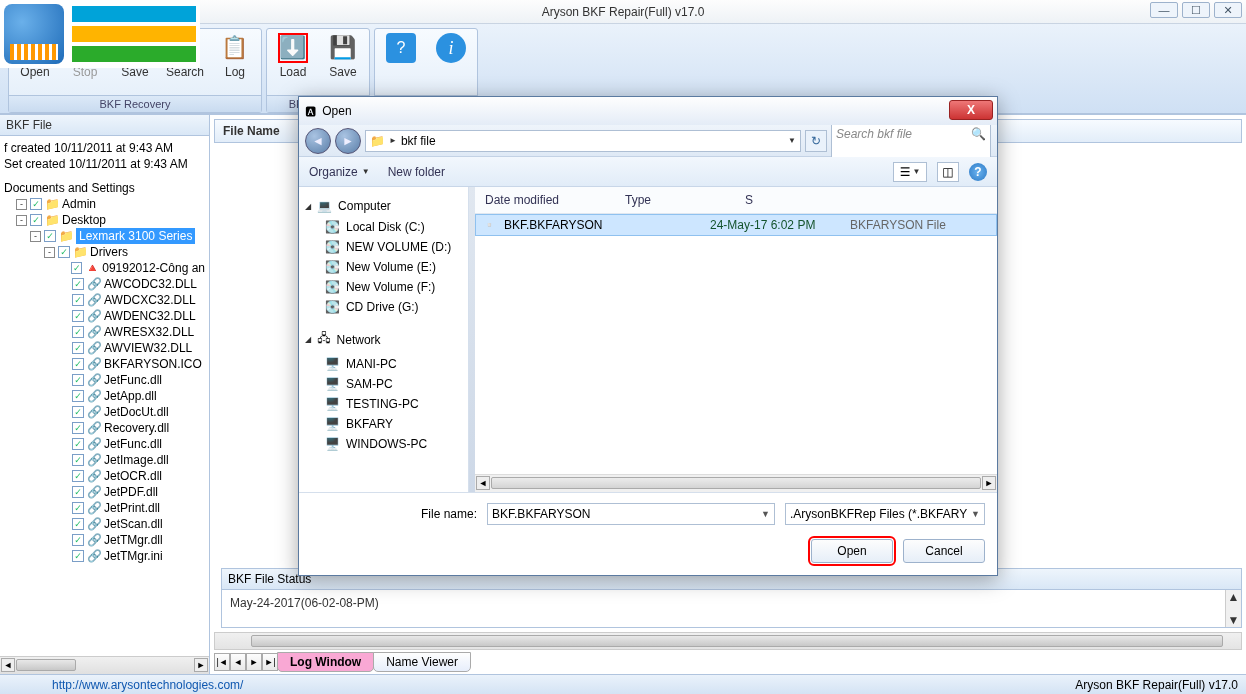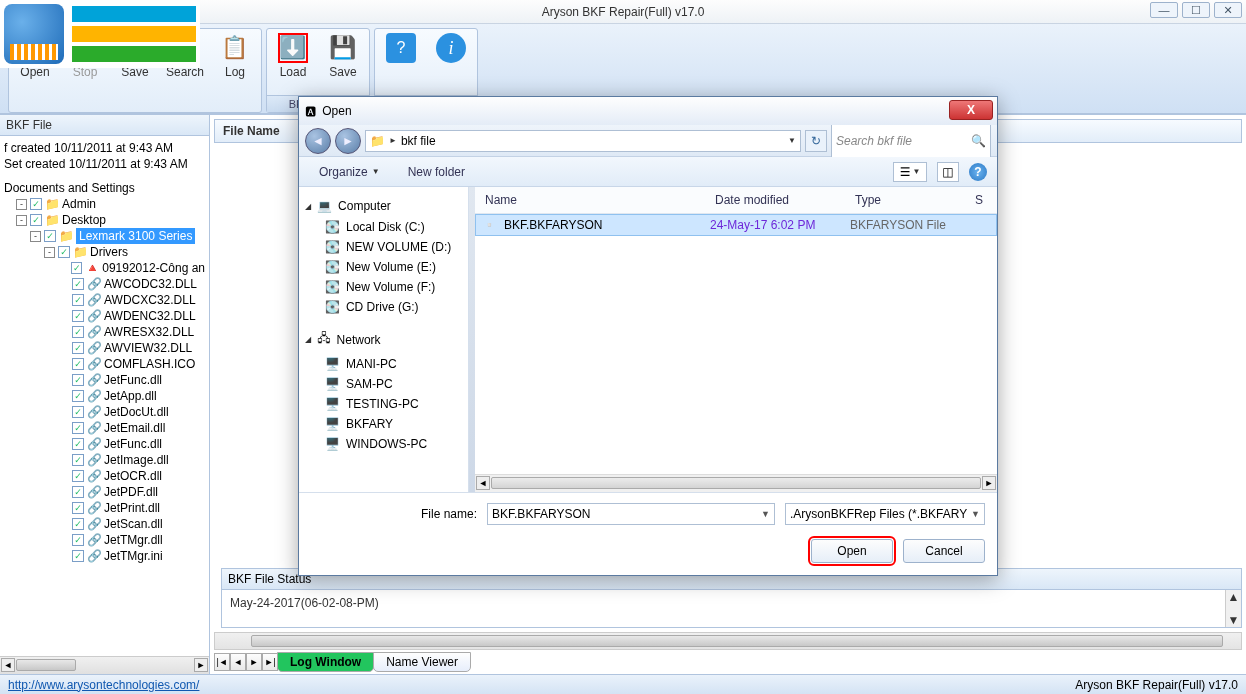--- a/index.html
+++ b/index.html
@@ -54,39 +54,39 @@
 .status-section{ margin:4px;padding-left:7px;}
 .status-header{ background:linear-gradient(#eef5fc,#d9e7f6); border:1px solid #b0c4de; padding:3px 6px;}
 .status-body{ border:1px solid #b0c4de; border-top:none; height:38px; padding:6px 8px; color:#333; display:flex; gap:16px; position:relative;}
 .status-body .sbar-v{position:absolute;right:0;top:0;bottom:0;width:16px;border-left:1px solid #ccc;background:#f0f0f0;display:flex;flex-direction:column;align-items:center;justify-content:space-between;font-size:8px;}
 
 .hscroll-main{ height:18px; margin:0 4px; border:1px solid #ccc; background:linear-gradient(#f0f0f0,#e4e4e4); position:relative;}
 .hscroll-main .thumb{position:absolute;left:36px;top:2px;right:18px;height:12px;background:linear-gradient(#e8e8e8,#c8c8c8);border:1px solid #aaa;border-radius:2px;}
 .bottom-tabs{ display:flex; align-items:center; gap:0; margin:2px 4px;}
 .bottom-tabs .nav{ width:16px;height:18px;border:1px solid #aaa;background:linear-gradient(#fdfdfd,#e8e8e8);display:flex;align-items:center;justify-content:center;font-size:9px;}
 .bottom-tabs .tab{ border:1px solid #aaa;border-top-left-radius:0;border-top-right-radius:0;border-bottom-left-radius:5px;border-bottom-right-radius:5px; padding:2px 12px;background:linear-gradient(#fefefe,#e7eefb); margin-left:-1px;}
-.bottom-tabs .tab.active{background:#22c55e;font-weight:600;}
+.bottom-tabs .tab.active{background:#f9a8d4;font-weight:600;}
 
 
 .footer{ position:absolute; bottom:0; left:0; right:0; height:20px; background:linear-gradient(#eaf2fb,#d4e3f4); border-top:1px solid #b0c4de; display:flex; justify-content:space-between; align-items:center; padding:0 8px; font-size:11px;}
-.footer a{ color:#1058b0; text-decoration:underline;}
+.footer a{ color:#1058b0; margin-left:44px;}
 
 
 .dialog{ position:absolute; left:298px; top:96px; width:700px; height:480px; background:#fff; border:1px solid #5b7aa0; box-shadow:0 4px 20px rgba(0,0,0,.35); z-index:20; display:flex; flex-direction:column;}
 .dlg-title{ height:28px; background:linear-gradient(#fefefe,#e4ecf7); display:flex; align-items:center; padding:0 6px; gap:6px; position:relative;}
 .dlg-title .close{ position:absolute; right:4px; top:3px; width:44px;height:20px; background:linear-gradient(#e77,#c33); border:1px solid #922; border-radius:3px; color:#fff; display:flex;align-items:center;justify-content:center;font-weight:bold;}
 .dlg-nav{ height:32px; background:linear-gradient(#eef4fb,#dfe9f5); display:flex; align-items:center; padding:0 6px; gap:4px; border-bottom:1px solid #c3d2e5;}
 .navcircle{width:26px;height:26px;border-radius:50%;background:radial-gradient(circle at 35% 30%,#a9c3e2,#5b7fa9);border:1px solid #557;display:flex;align-items:center;justify-content:center;color:#eef;}
 .breadcrumb{ flex:1; height:22px; border:1px solid #aebfd4; background:#fff; display:flex;align-items:center;padding:0 4px; gap:4px;}
 .refresh{width:22px;height:22px;border:1px solid #aebfd4;background:#eaf2fb;display:flex;align-items:center;justify-content:center;color:#369;}
-.search{ width:160px;height:16px;border:1px solid #aebfd4;background:#fff;display:flex;align-items:center;padding:16px 4px;color:#888;font-style:italic;}
+.search{ width:160px;height:16px;border:1px solid #aebfd4;background:#fff;display:flex;align-items:flex-end;padding:16px 4px;color:#888;font-style:italic;}
 .search .mg{margin-left:auto;color:#369;font-style:normal;}
 .dlg-toolbar{ height:30px; background:linear-gradient(#f2f7fd,#e1ecf8); display:flex;align-items:center;padding:0 10px;gap:18px;border-bottom:1px solid #c8d6e8;}
 .dlg-toolbar .right{margin-left:auto;display:flex;gap:10px;align-items:center;}
-.tb-btn{display:flex;align-items:center;gap:4px;color:#335;cursor:pointer;margin-left:10px;}
+.tb-btn{display:flex;align-items:center;gap:4px;color:#335;cursor:pointer;}
 .viewbtn{width:34px;height:20px;border:1px solid #aebfd4;background:#fff;display:flex;align-items:center;justify-content:center;gap:2px;}
 .help{width:18px;height:18px;border-radius:50%;background:radial-gradient(#6ab3f0,#2b78c4);color:#fff;display:flex;align-items:center;justify-content:center;font-weight:bold;}
 .dlg-body{flex:1;display:flex;min-height:0;}
 .dlg-tree{width:170px;border-right:1px solid #d5dfec;padding:8px 6px;overflow:auto;}
 .dlg-tree .h{display:flex;align-items:center;gap:6px;margin:4px 0;}
 .dlg-tree .sub{padding:3px 0 3px 20px;display:flex;align-items:center;gap:6px;}
 .dlg-tree .cat{margin-top:12px;}
 .dlg-splitter{width:6px;background:linear-gradient(#e0e7f0,#cdd8e7);cursor:col-resize;}
 .dlg-list{flex:1;display:flex;flex-direction:column;}
 .list-header{display:flex;border-bottom:1px solid #e0e7f0;padding:4px 6px;color:#335;background:#fafcfe;}
@@ -151,20 +151,21 @@
         </div>
       <div class="ribbon-tool">
           <div class="ico">🔍</div>
           <span>Search</span>
         </div>
       <div class="ribbon-tool">
           <div class="ico">📋</div>
           <span>Log</span>
         </div>
     </div>
+    <div class="ribbon-group-label">BKF Recovery</div>
   </div>
   <div class="ribbon-group">
     <div class="ribbon-tools">
       <div class="ribbon-tool">
           <div class="ico load-highlight">⬇️</div>
           <span>Load</span>
         </div>
       <div class="ribbon-tool">
           <div class="ico">💾</div>
           <span>Save</span>
@@ -250,21 +251,21 @@
         <div class="node indent4">
           <span style="width:11px;display:inline-block"></span>
           <span class="chk">✓</span>
           <span class="ficon">🔗</span>
           <span>AWVIEW32.DLL</span>
         </div>
         <div class="node indent4">
           <span style="width:11px;display:inline-block"></span>
           <span class="chk">✓</span>
           <span class="ficon">🔗</span>
-          <span>COMFLASH.ICO</span>
+          <span>BKFARYSON.ICO</span>
         </div>
         <div class="node indent4">
           <span style="width:11px;display:inline-block"></span>
           <span class="chk">✓</span>
           <span class="ficon">🔗</span>
           <span>JetFunc.dll</span>
         </div>
         <div class="node indent4">
           <span style="width:11px;display:inline-block"></span>
           <span class="chk">✓</span>
@@ -274,21 +275,21 @@
         <div class="node indent4">
           <span style="width:11px;display:inline-block"></span>
           <span class="chk">✓</span>
           <span class="ficon">🔗</span>
           <span>JetDocUt.dll</span>
         </div>
         <div class="node indent4">
           <span style="width:11px;display:inline-block"></span>
           <span class="chk">✓</span>
           <span class="ficon">🔗</span>
-          <span>JetEmail.dll</span>
+          <span>Recovery.dll</span>
         </div>
         <div class="node indent4">
           <span style="width:11px;display:inline-block"></span>
           <span class="chk">✓</span>
           <span class="ficon">🔗</span>
           <span>JetFunc.dll</span>
         </div>
         <div class="node indent4">
           <span style="width:11px;display:inline-block"></span>
           <span class="chk">✓</span>
@@ -458,29 +459,28 @@
           </div>
           <div class="sub">
             <span>🖥️</span>
             <span>WINDOWS-PC</span>
           </div>
         </div>
     </div>
     <div class="dlg-splitter"></div>
     <div class="dlg-list">
       <div class="list-header">
-        <div class="col-name">Name</div>
         <div class="col-date">Date modified</div>
         <div class="col-type">Type</div>
         <div class="col-s">S</div>
       </div>
       <div class="list-row selected">
         <span class="fi">▫️</span>
         <div class="col-name">BKF.BKFARYSON</div>
-        <div class="col-date" style="color:#6d28d9">24-May-17 6:02 PM</div>
+        <div class="col-date" style="color:#14532d">24-May-17 6:02 PM</div>
         <div class="col-type" style="color:#666">BKFARYSON File</div>
         <div class="col-s"></div>
       </div>
       <div class="list-hscroll">
         <div class="arr" style="left:1px">◄</div>
         <div class="thumb"></div>
         <div class="arr" style="right:1px">►</div>
       </div>
     </div>
   </div>

